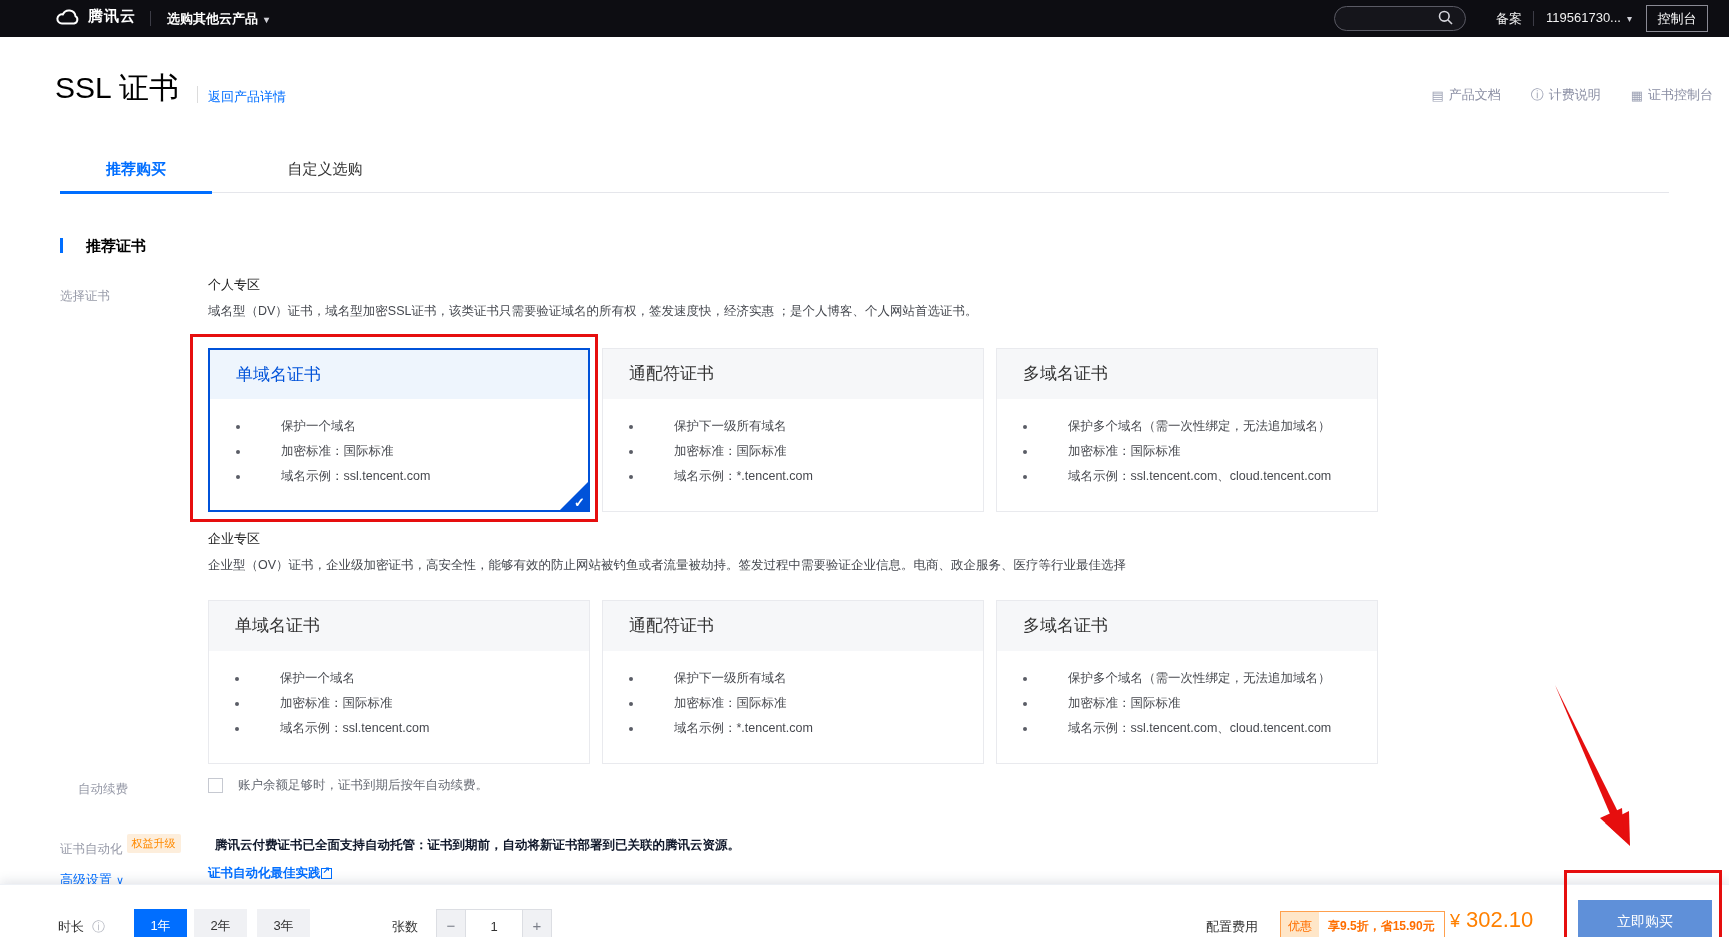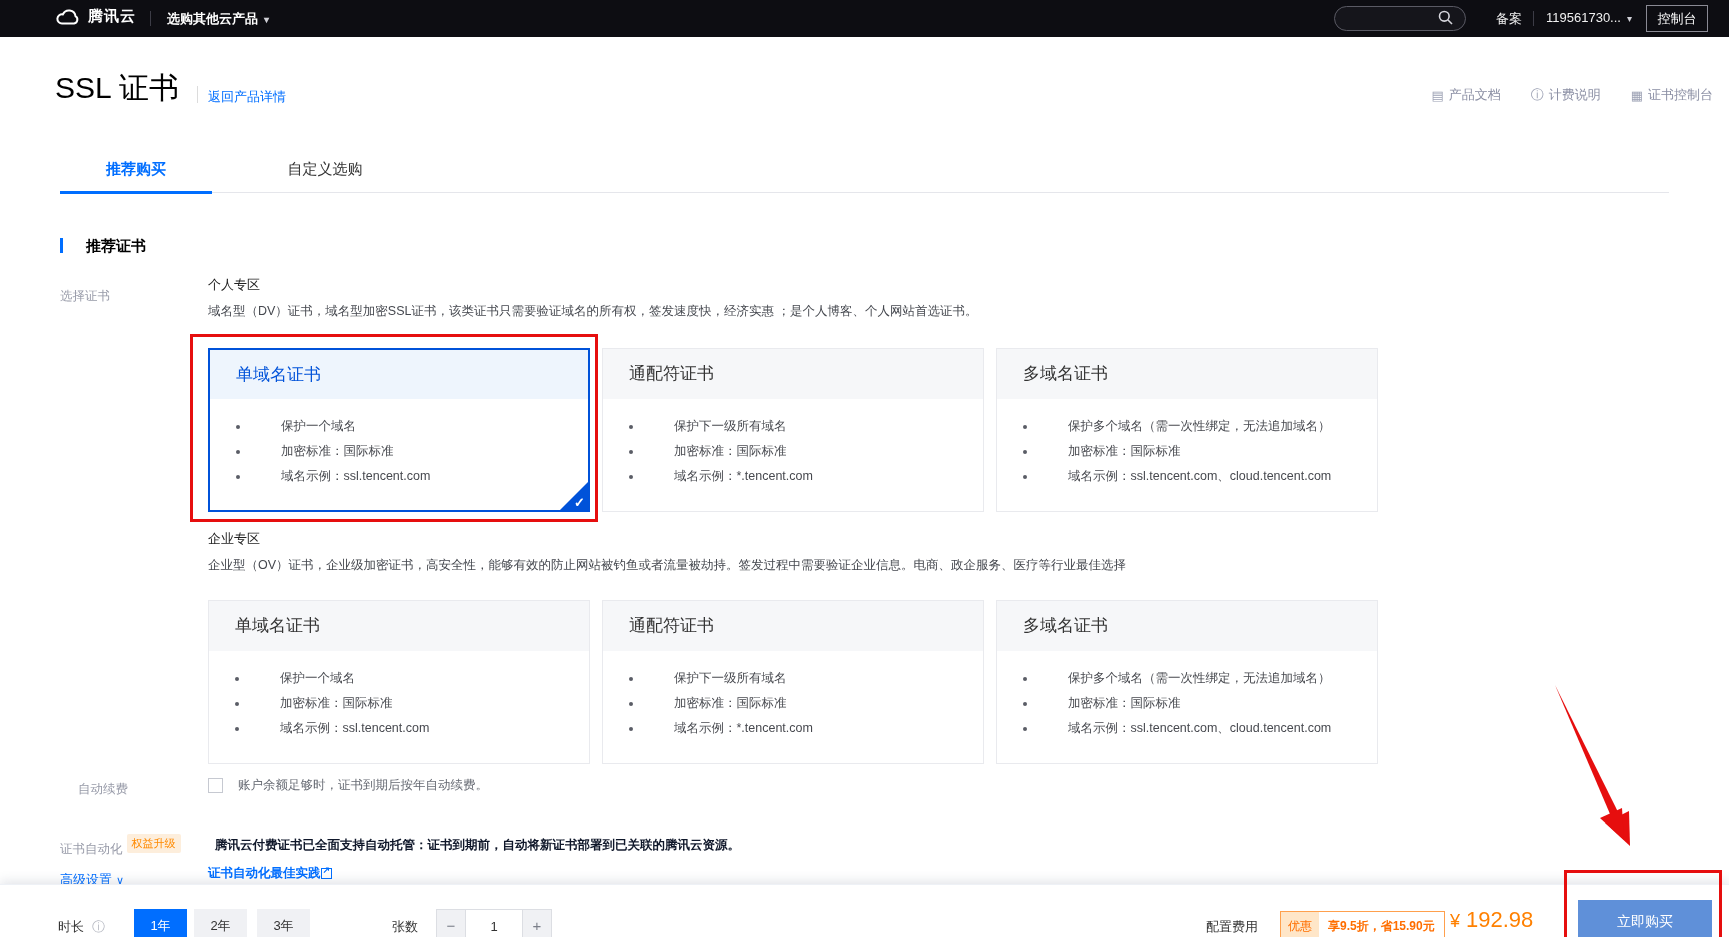--- a/index.html
+++ b/index.html
@@ -277,21 +277,21 @@
     <span class="f-label" style="left:392px; top:33px">张数</span>
     <span class="step-btn" style="left:436px">−</span>
     <span class="step-val" style="left:466px">1</span>
     <span class="step-btn" style="left:522px">+</span>
     <span class="f-label" style="left:1206px; top:33px">配置费用</span>
     <span class="disc">
       <span class="tag">优惠</span>
       <span class="dtext">享9.5折，省15.90元</span>
     </span>
     <span class="price">
-      <span class="cur">¥</span><span class="num">192.98</span>
+      <span class="cur">¥</span><span class="num">302.10</span>
     </span>
     <button class="buy-btn">立即购买</button>
   </div>
 
   <div class="anno-rect r1"></div>
   <div class="anno-rect r2"></div>
   <svg class="anno-svg" width="1729" height="937">
     <polygon points="1555,685 1620,816 1613,821" fill="#e60e0e"></polygon>
     <polygon points="1630,846 1629,811 1605,823" fill="#e60e0e"></polygon>
     <polygon points="1624,840 1600,818 1622,808" fill="#e60e0e"></polygon>

